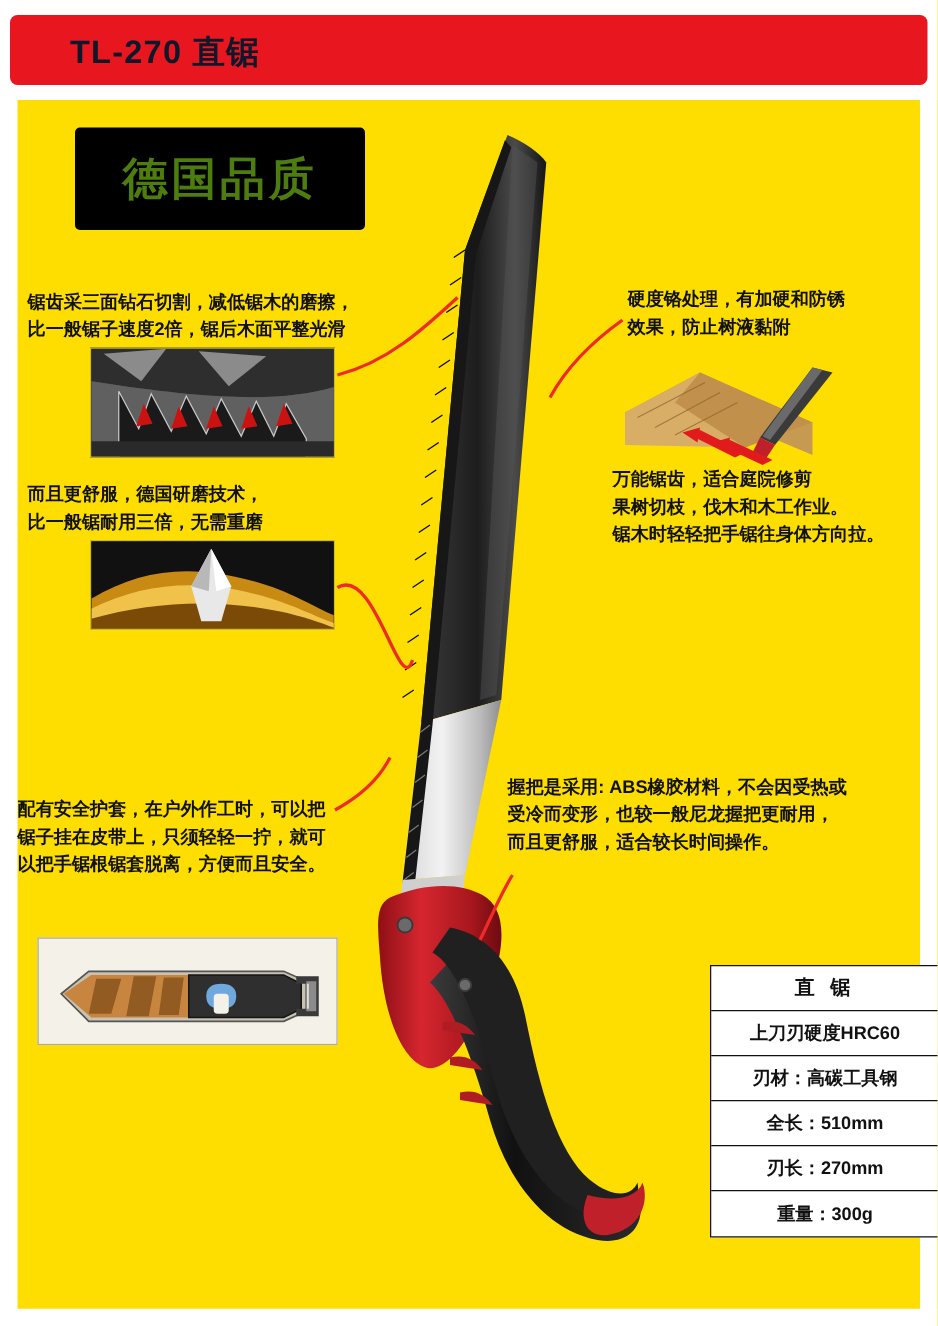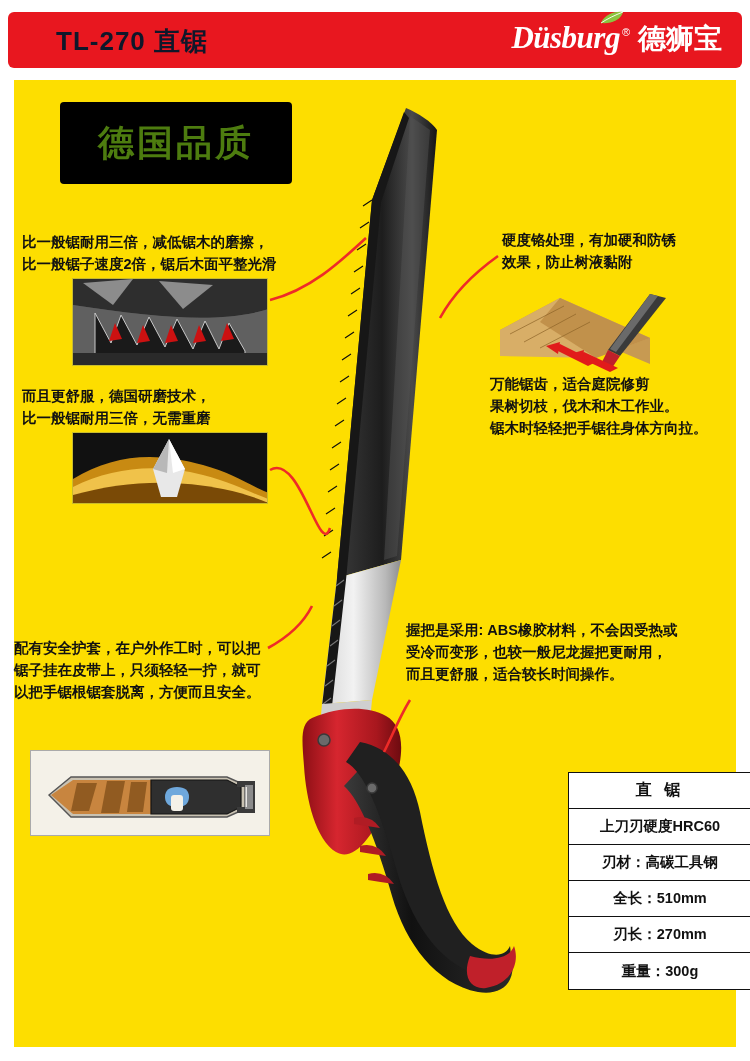--- a/index.html
+++ b/index.html
@@ -176,29 +176,20 @@
 
   
   .saw { position: absolute; left: 0; top: 0; width: 750px; height: 1061px; }
 </style>
 </head>
 <body>
 
 <div class="header">
   <div class="header-bar"></div>
   <div class="header-title">TL-270 直锯</div>
-  <div class="brand">
-    <span class="brand-latin">Düsburg</span>
-    <span class="brand-reg">®</span>
-    <span class="brand-cn">德狮宝</span>
-    <svg class="brand-leaf" viewBox="0 0 26 14">
-      <path d="M2,12 C6,2 18,0 24,1 C22,9 12,13 2,12 Z" fill="#8bc53f"></path>
-      <path d="M2,12 C8,8 16,4 24,1" stroke="#ffffff" stroke-width="0.9" fill="none"></path>
-    </svg>
-  </div>
 </div>
 
 <div class="yellow-panel"></div>
 <div class="white-left"></div>
 <div class="white-right"></div>
 <div class="white-bottom"></div>
 
 <svg class="saw" viewBox="0 0 750 1061">
   <defs>
     <linearGradient id="bladeGrad" x1="0" y1="0" x2="1" y2="0">
@@ -295,21 +286,21 @@
 <svg class="lines" viewBox="0 0 750 1061">
   <g stroke="#ee2b28" stroke-width="2.6" fill="none">
     <path d="M270,300 C310,290 340,262 366,238"></path>
     <path d="M270,470 C300,452 320,560 330,528"></path>
     <path d="M268,648 C290,636 304,622 312,606"></path>
     <path d="M498,256 C470,276 452,296 440,318"></path>
     <path d="M410,700 C400,716 392,736 384,752"></path>
   </g>
 </svg>
 
-<div class="callout" id="callout-teeth">比一般锯耐用三倍，减低锯木的磨擦，
+<div class="callout" id="callout-teeth">锯齿采三面钻石切割，减低锯木的磨擦，
 比一般锯子速度2倍，锯后木面平整光滑</div>
 <div class="photo" id="photo-teeth">
   <svg viewBox="0 0 196 88" width="196" height="88">
     <rect width="196" height="88" fill="#4c4c4c"></rect>
     <path d="M0,0 H196 V30 C150,44 90,40 0,26 Z" fill="#2e2e2e"></path>
     <path d="M0,26 C90,40 150,44 196,30 V88 H0 Z" fill="#606060"></path>
     <g fill="#d9d9d9" opacity="0.55">
       <path d="M10,4 L60,0 L40,26 Z"></path>
       <path d="M86,2 L140,6 L110,30 Z"></path>
     </g>

